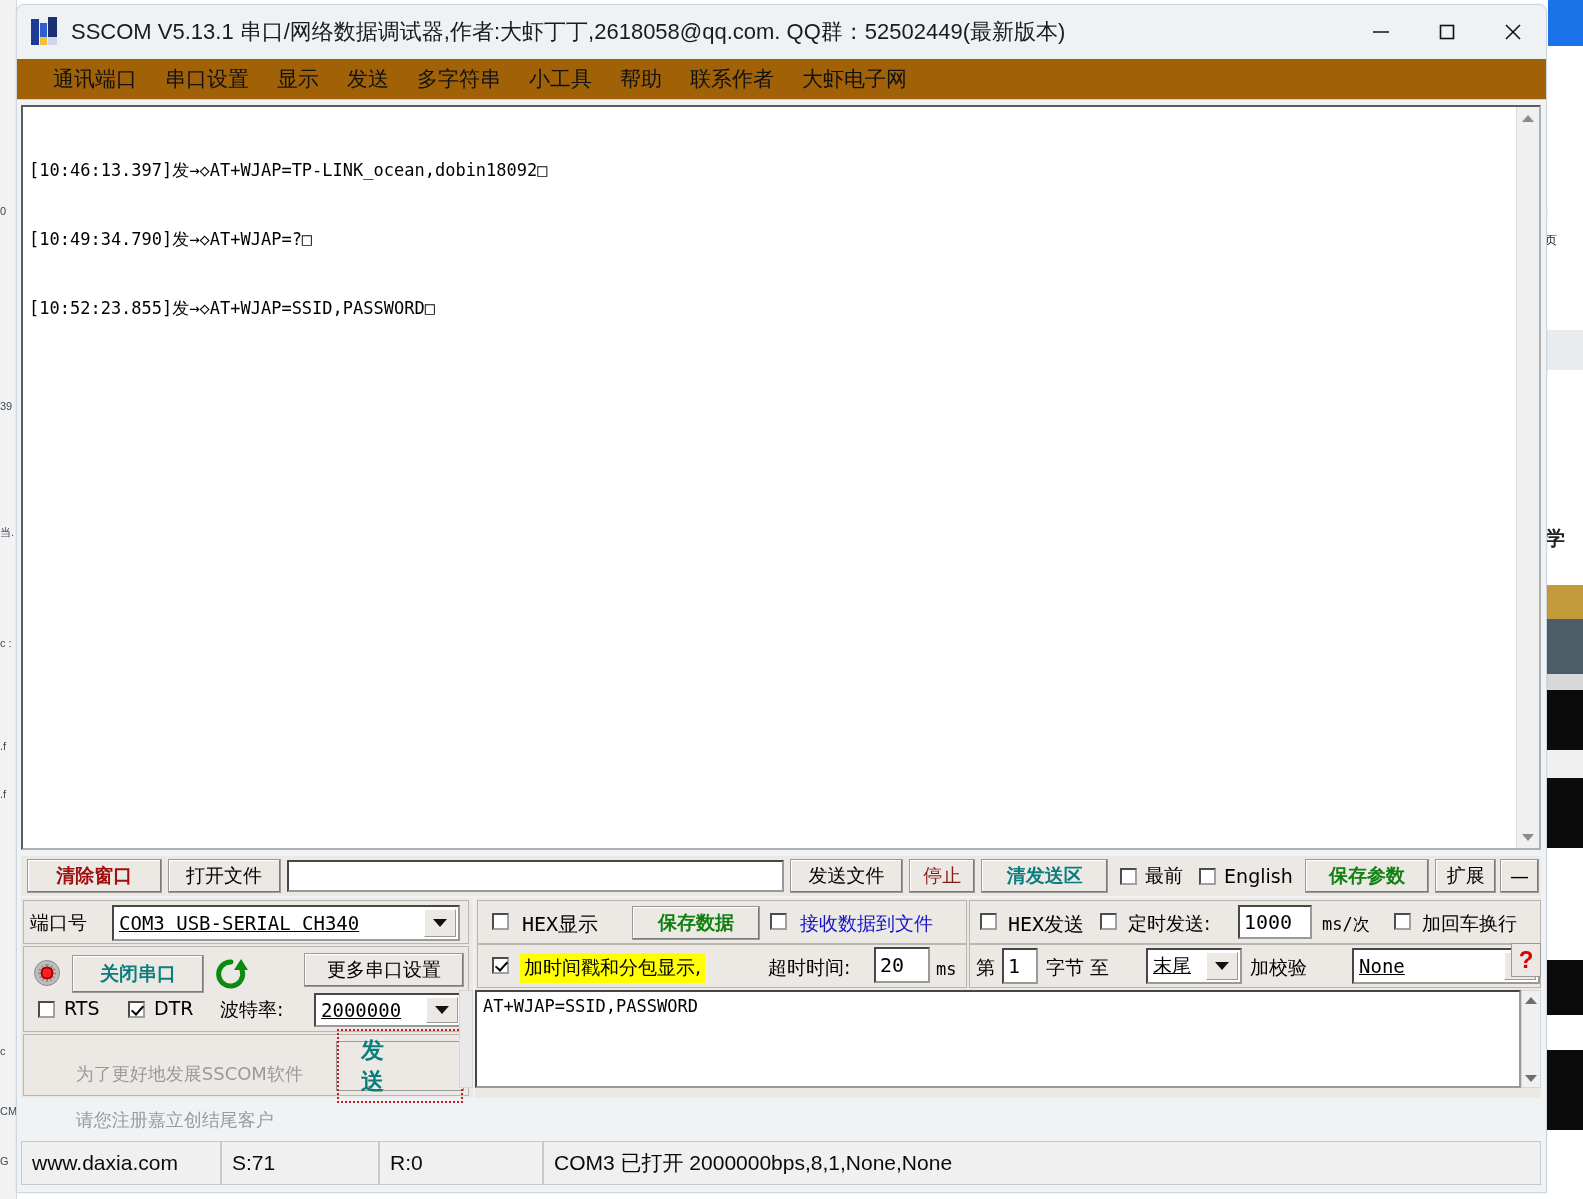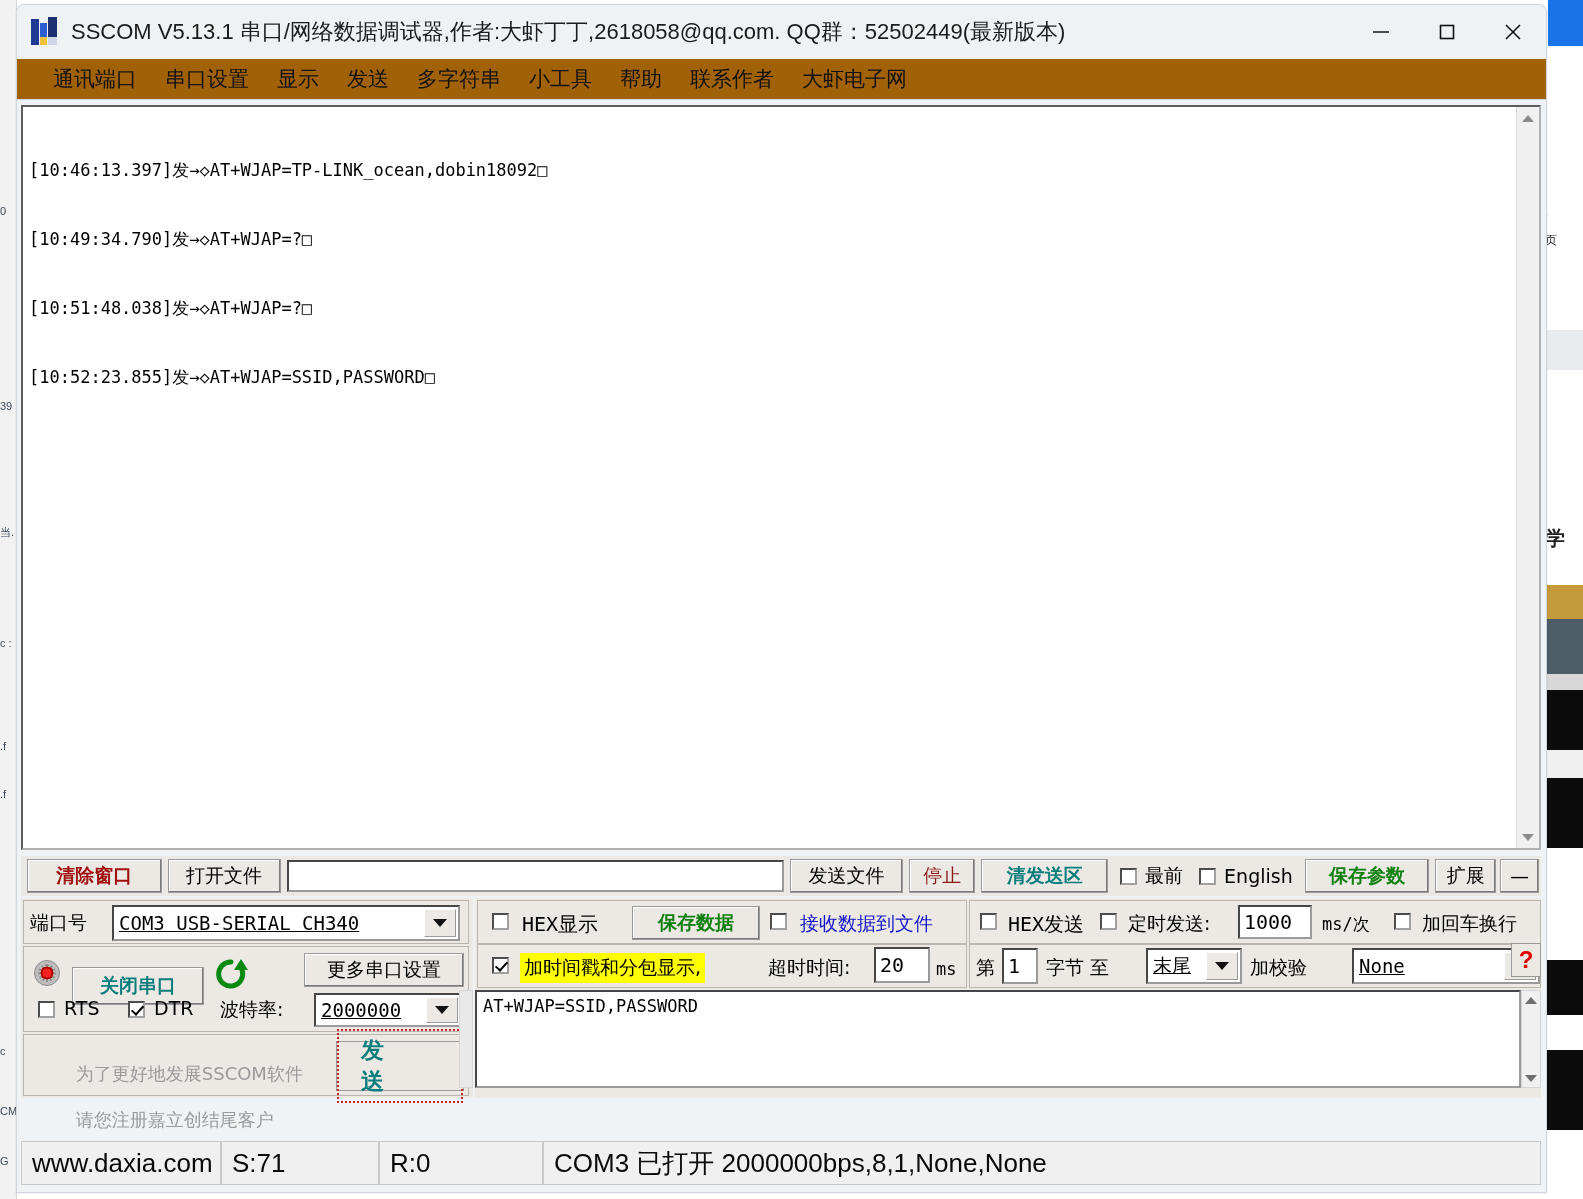--- a/index.html
+++ b/index.html
@@ -65,21 +65,21 @@
   
   #leftpanel{position:absolute;left:4px;top:893px;width:452px;height:200px;background:#ece9e4;box-sizing:border-box;}
   .grp{border:1px solid #b9b5af;box-sizing:border-box;position:absolute;}
   
   #rightpanel{position:absolute;left:458px;top:893px;width:1066px;height:200px;background:#ece9e4;box-sizing:border-box;}
   
   #banner{position:absolute;left:4px;top:1096px;width:1520px;height:38px;background:#ece9e4;border:2px inset #cfcbc5;box-sizing:border-box;display:flex;align-items:center;padding-left:8px;overflow:hidden;}
   #banner .txt{font-family:"DejaVu Sans","Liberation Sans",sans-serif;font-size:19px;color:#000;white-space:nowrap;}
   
   #statusbar{position:absolute;left:4px;top:1136px;width:1520px;height:44px;background:#f0f0f0;display:flex;align-items:stretch;}
-  .stat{border:1px solid #c9c9c9;background:#f0f0f0;display:flex;align-items:center;padding-left:10px;font-size:26px;color:#0a0a0a;box-sizing:border-box;font-family:"Liberation Sans","DejaVu Sans",sans-serif;}
+  .stat{border:1px solid #c9c9c9;background:#f0f0f0;display:flex;align-items:center;padding-left:10px;font-size:21px;color:#0a0a0a;box-sizing:border-box;font-family:"Liberation Sans","DejaVu Sans",sans-serif;}
   
   #sendedit{position:absolute;left:458px;top:985px;width:1046px;height:98px;background:#fff;border:2px inset #9a9a9a;box-sizing:border-box;padding:4px 6px;font-family:"DejaVu Sans Mono",monospace;font-size:17px;color:#000;overflow:hidden;white-space:pre-wrap;}
   .smallvscroll{position:absolute;width:20px;background:#f0f0f0;border:1px solid #d5d5d5;box-sizing:border-box;}
   .combo{background:#fff;border:2px inset #9a9a9a;box-sizing:border-box;display:flex;align-items:center;position:relative;font-family:"DejaVu Sans Mono",monospace;font-size:19px;color:#000;padding-left:5px;text-decoration:underline;}
   .combo .arrowbox{position:absolute;right:2px;top:2px;bottom:2px;width:30px;background:#ece9e4;border:1px solid #9a9a9a;border-top-color:#fff;border-left-color:#fff;display:flex;align-items:center;justify-content:center;}
   .combo .arrowbox .tri{width:0;height:0;border-left:7px solid transparent;border-right:7px solid transparent;border-top:8px solid #111;}
   .led{width:26px;height:26px;border-radius:50%;background:radial-gradient(circle at 50% 50%, #ff2020 0 26%, #b00000 27% 38%, #bdbdbd 39% 100%);border:1px solid #8a8a8a;box-sizing:border-box;position:relative;flex:0 0 auto;}
   .led::after{content:"";position:absolute;inset:3px;border-radius:50%;border:2px dotted #8d8d8d;}
   .hl-yellow{background:#ffff00;}
   .sendbtn{border:1px solid #9a9a9a;background:#ece9e4;box-sizing:border-box;display:flex;align-items:center;justify-content:center;}
@@ -158,21 +158,20 @@
     <div class="menu-item">小工具</div>
     <div class="menu-item">帮助</div>
     <div class="menu-item">联系作者</div>
     <div class="menu-item">大虾电子网</div>
   </div>
 
   <div id="recv-wrap">
     <div id="recv">
       <div>[10:46:13.397]发→◇AT+WJAP=TP-LINK_ocean,dobin18092□</div>
       <div>[10:49:34.790]发→◇AT+WJAP=?□</div>
-      <div>[10:51:48.038]发→◇AT+WJAP=?□</div>
       <div>[10:52:23.855]发→◇AT+WJAP=SSID,PASSWORD□</div>
     </div>
     <div class="vscroll">
       <div class="arrow">
           <div class="tri-up"></div>
         </div>
       <div class="arrow bot">
           <div class="tri-dn"></div>
         </div>
     </div>
@@ -205,21 +204,21 @@
       <div class="combo" style="left:88px;top:4px;width:348px;height:36px;position:absolute;">
         <span>COM3 USB-SERIAL CH340</span>
         <span class="arrowbox">
             <span class="tri"></span>
           </span>
       </div>
     </div>
 
     <div class="grp" style="left:2px;top:48px;width:446px;height:86px;">
       <span class="led" style="position:absolute;left:10px;top:13px;"></span>
-      <div class="btn teal" style="position:absolute;left:48px;top:8px;width:132px;height:38px;margin-top:12px;">关闭串口</div>
+      <div class="btn teal" style="position:absolute;left:48px;top:8px;width:132px;height:38px;">关闭串口</div>
       <span style="position:absolute;left:190px;top:10px;">
         <svg width="34" height="34" viewBox="0 0 34 34">
           <path d="M17 5 a12 12 0 1 0 11 8" fill="none" stroke="#0a8a10" stroke-width="5" stroke-linecap="round"></path>
           <polygon points="27,2 34,13 20,13" fill="#0a8a10"></polygon>
         </svg>
       </span>
       <div class="btn" style="position:absolute;left:280px;top:6px;width:160px;height:34px;">更多串口设置</div>
       <span class="chk" style="position:absolute;left:14px;top:54px;"></span>
       <span class="lbl" style="position:absolute;left:40px;top:50px;">RTS</span>
       <span class="chk on" style="position:absolute;left:104px;top:54px;"></span>

